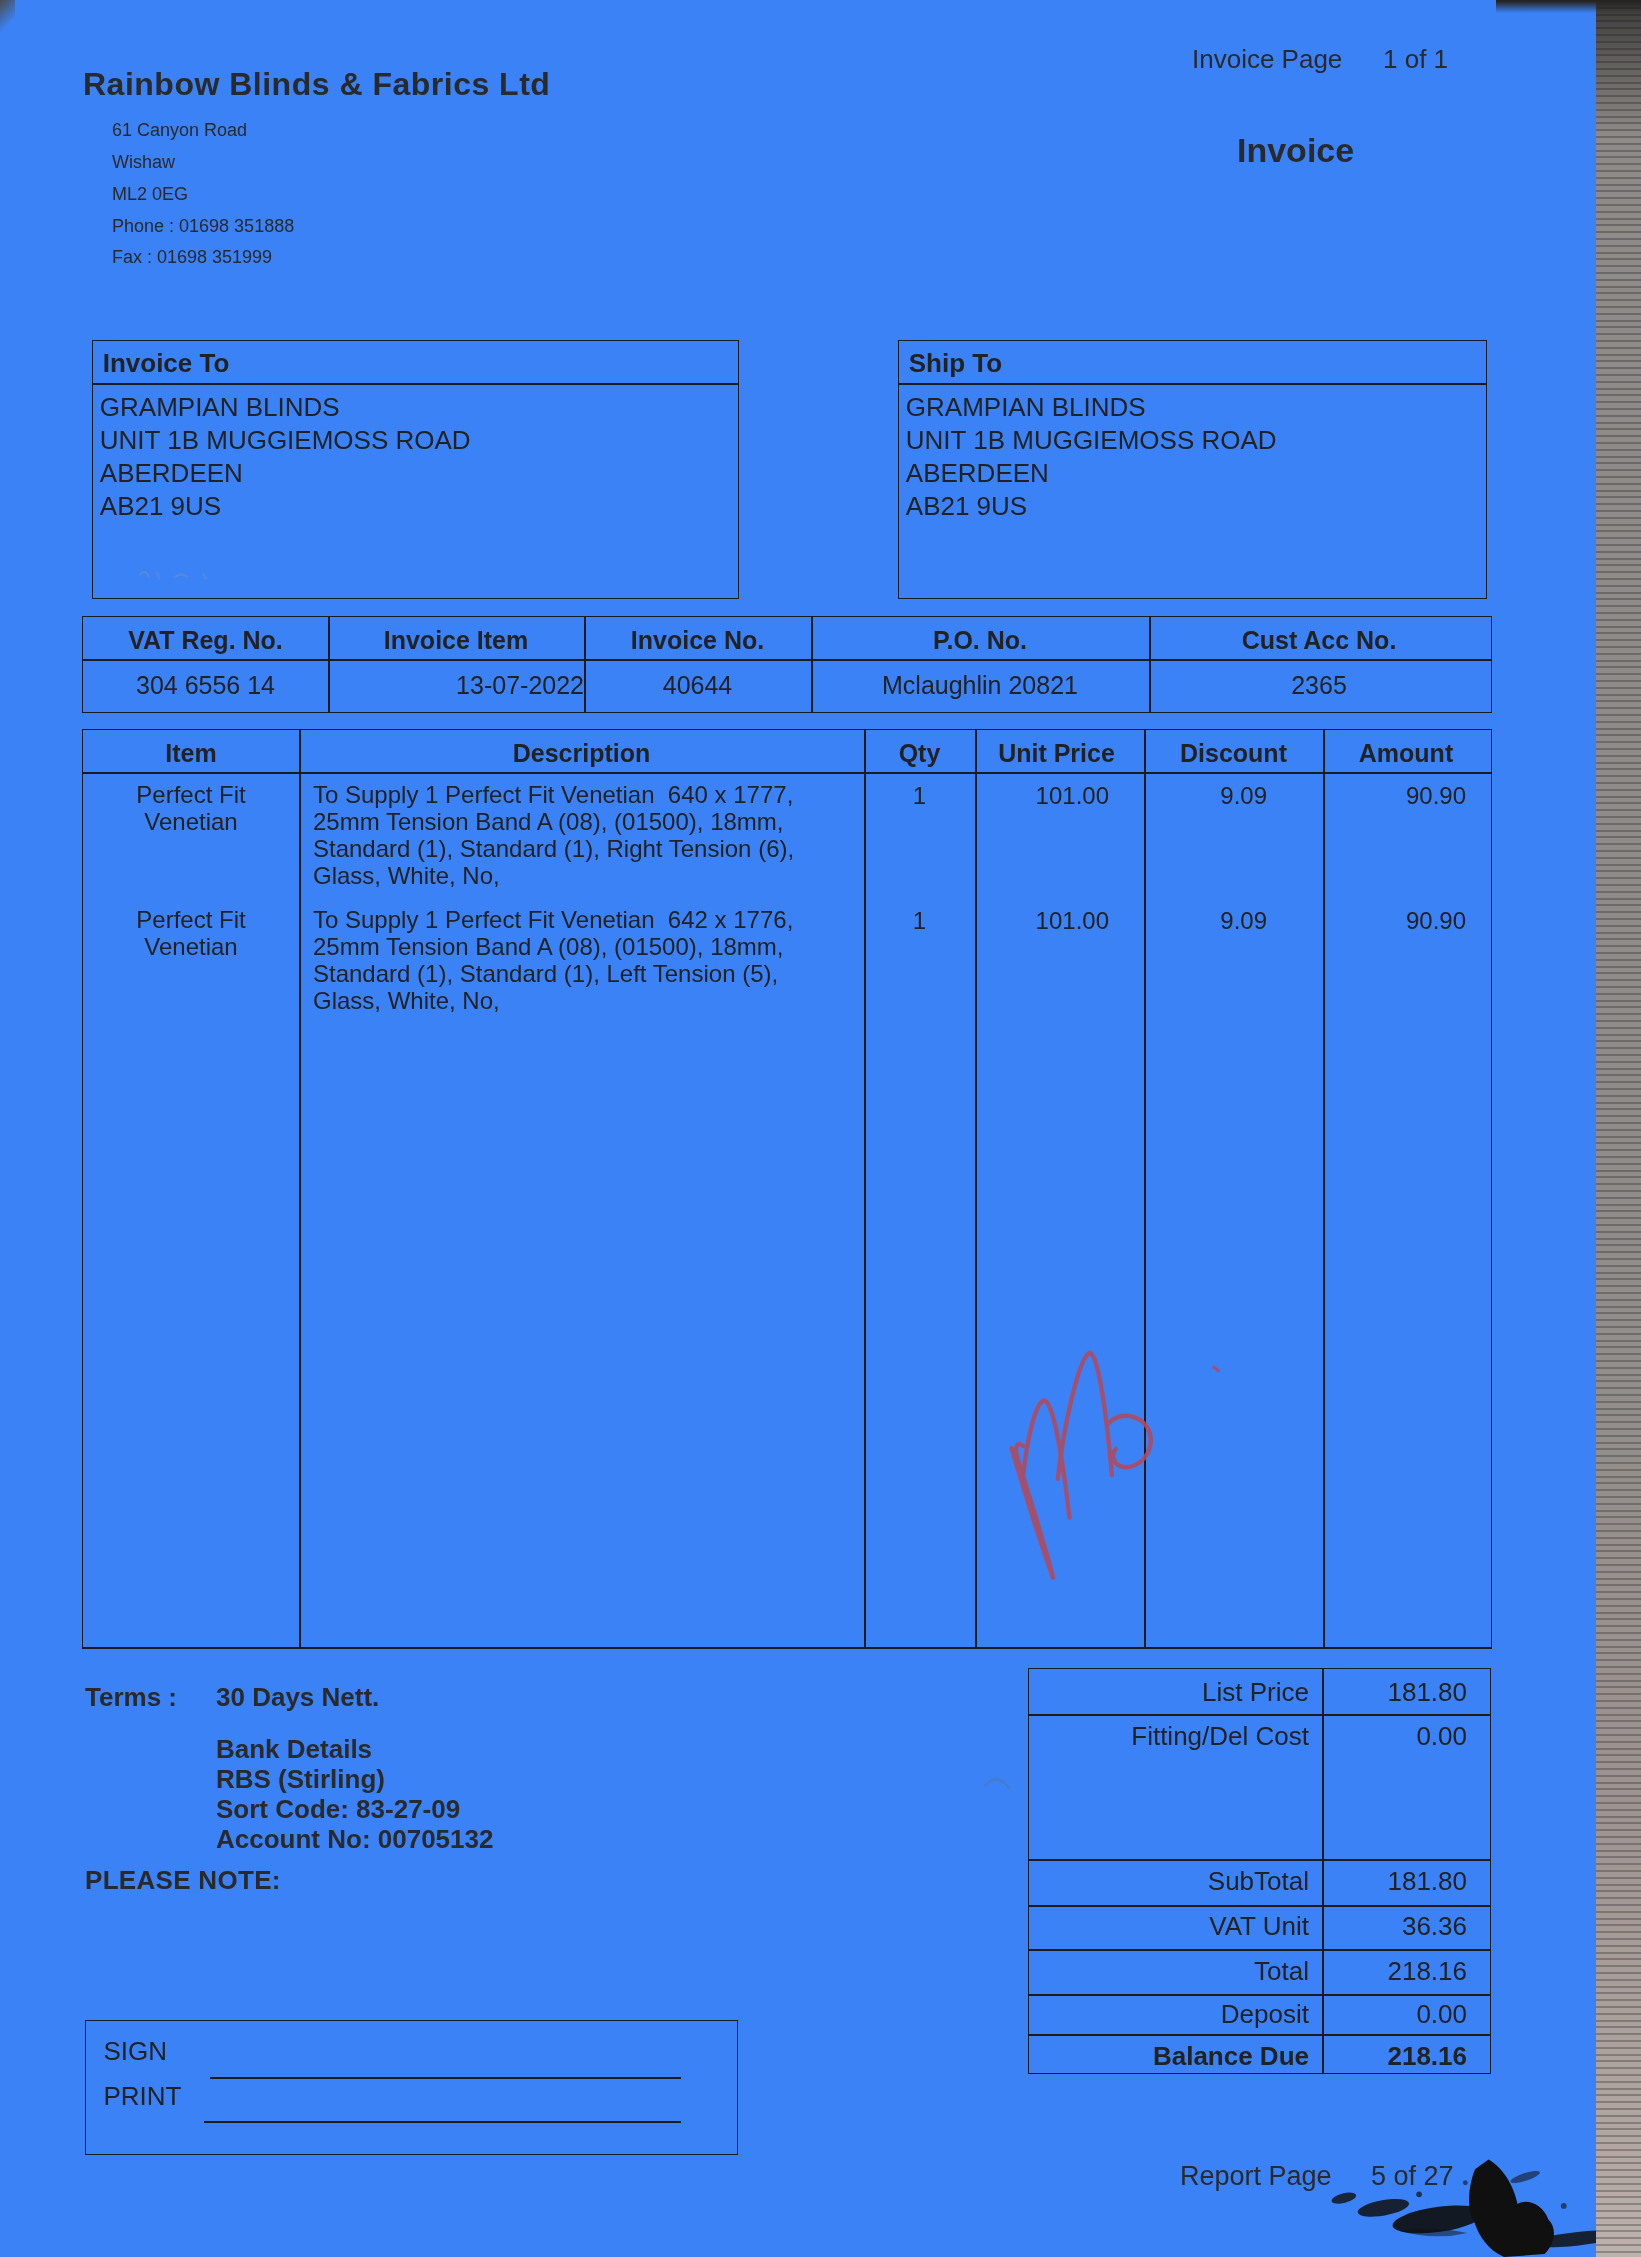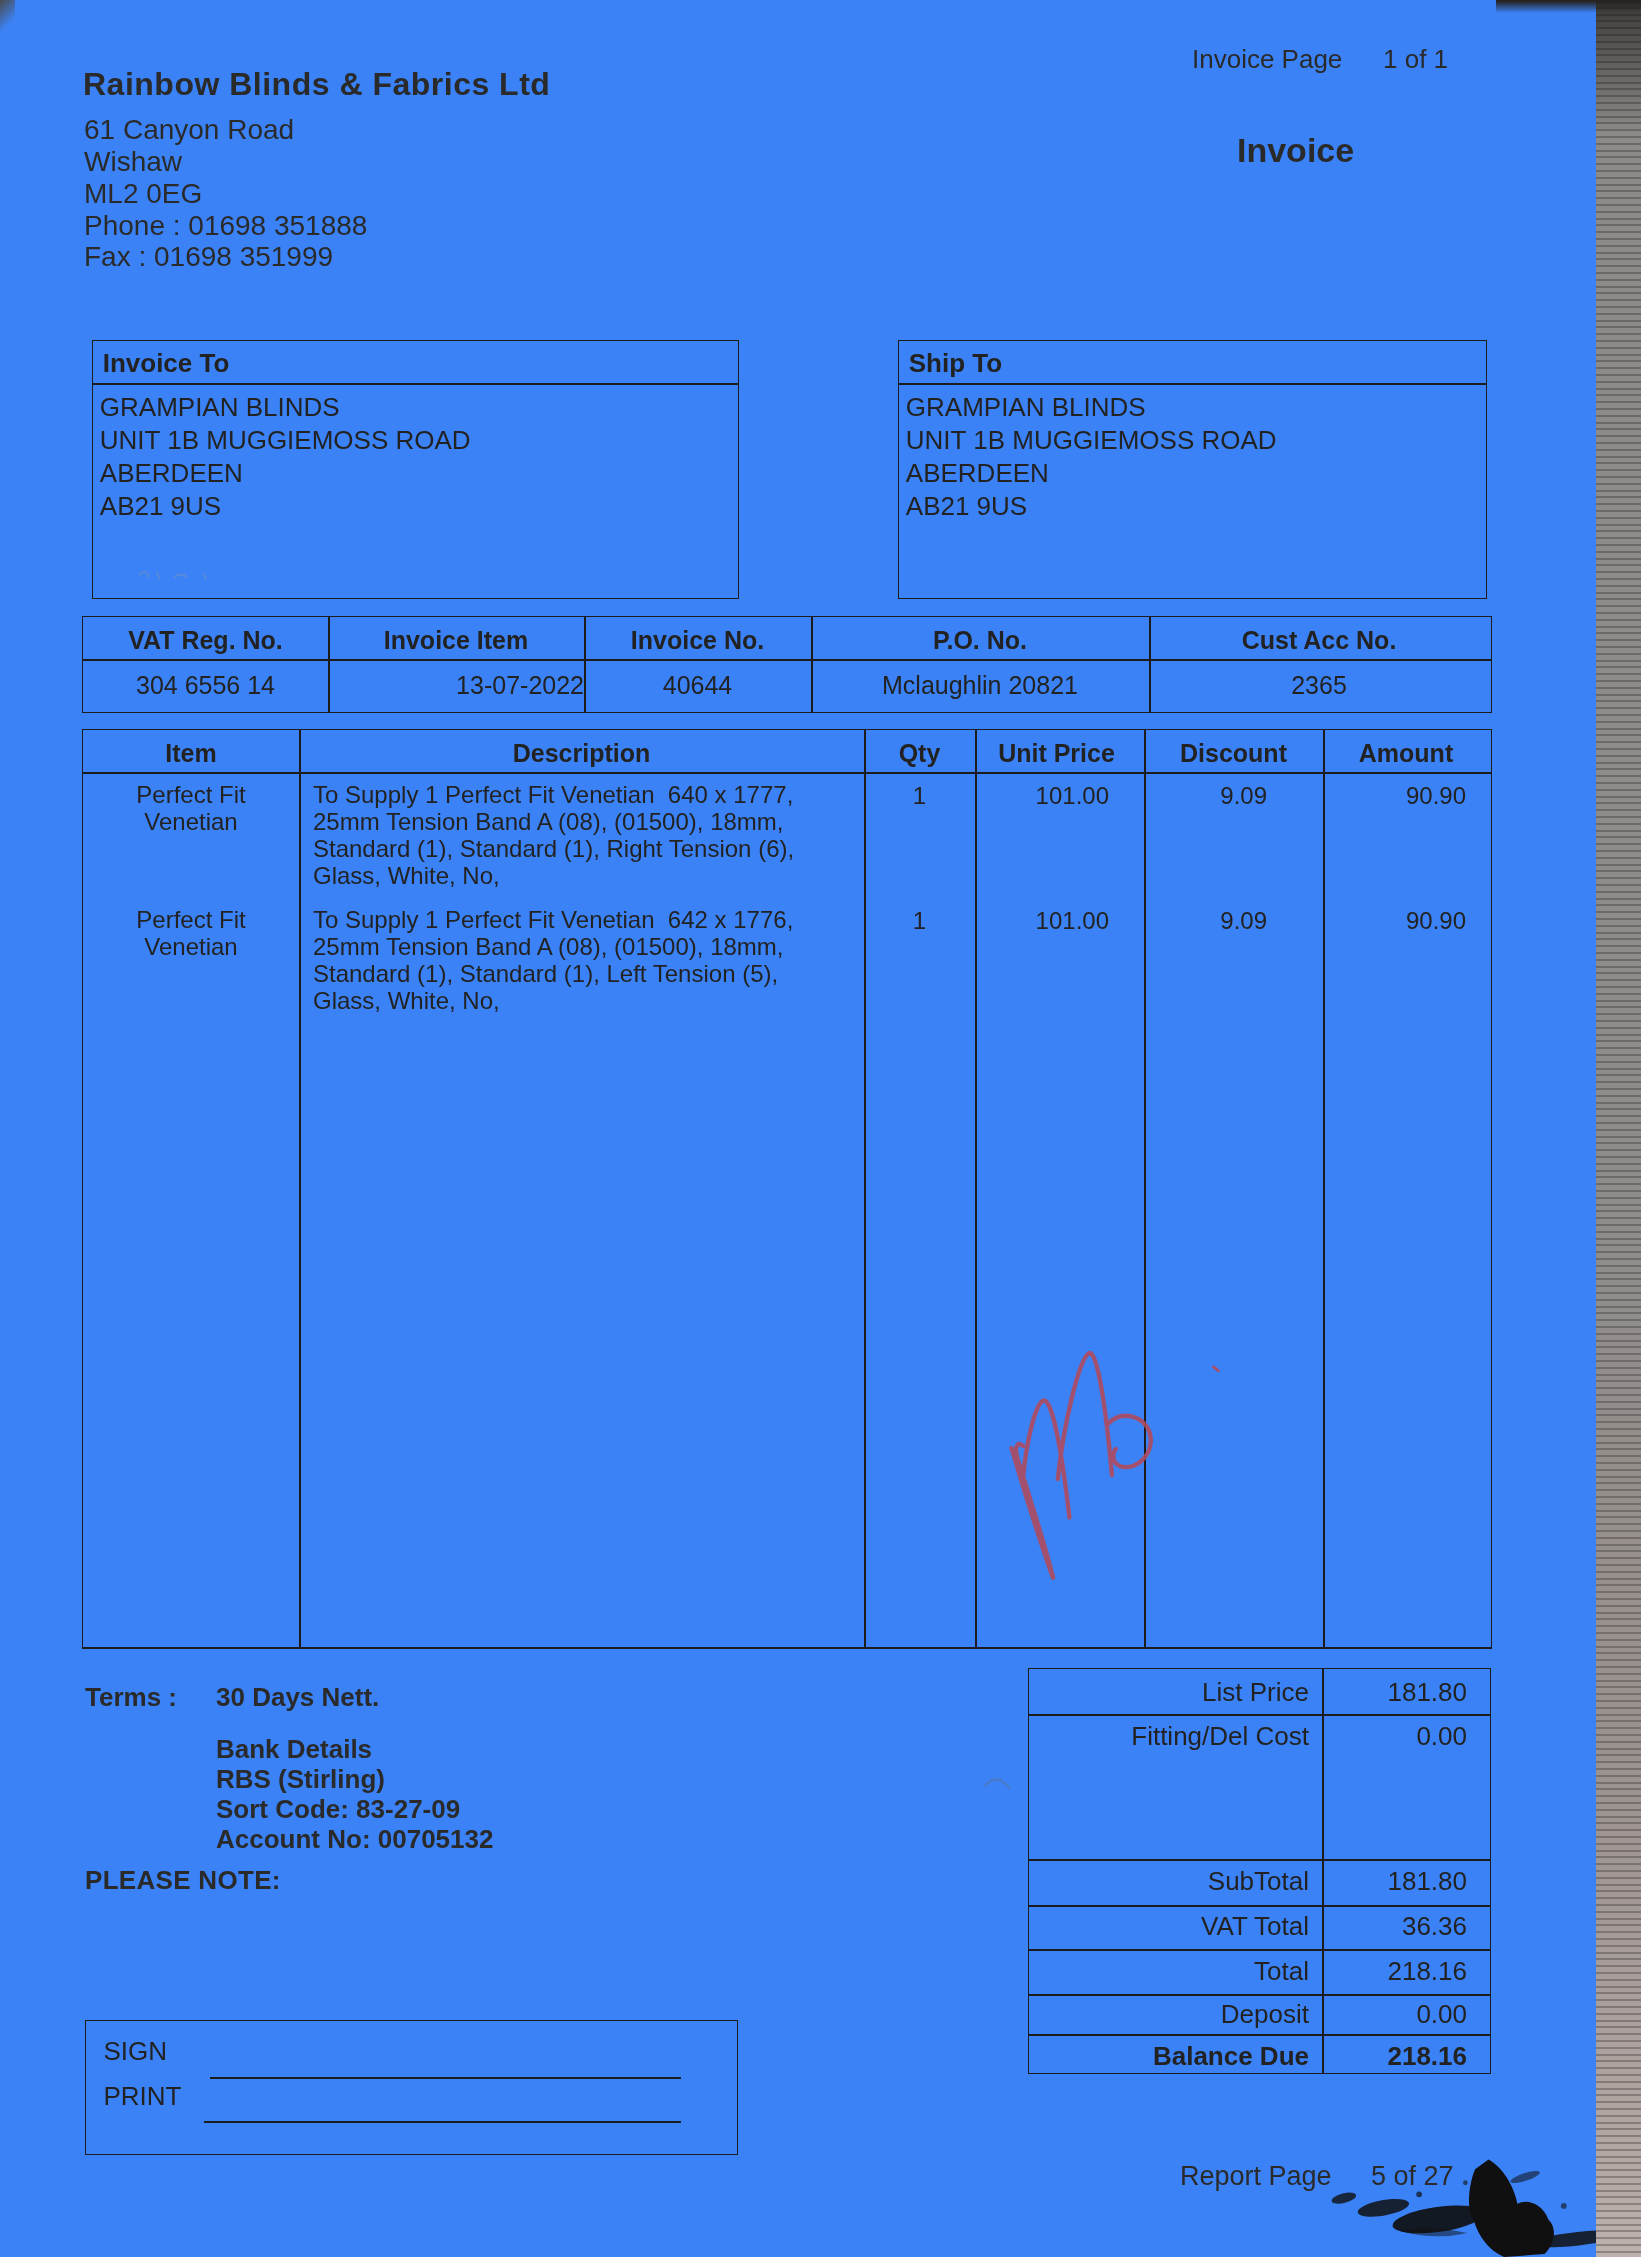--- a/index.html
+++ b/index.html
@@ -16,21 +16,21 @@
       repeating-linear-gradient(180deg, rgba(20,20,20,.28) 0 1.9px, rgba(255,255,255,0) 1.9px 6.8px),
       linear-gradient(180deg,#3c3a38 0%, #8d8a87 6%, #8f8c89 55%, #9d9390 80%, #b3a8a4 96%, #bdb2ae 100%);
   }
   .scan-top-right{position:absolute;top:0;right:0;width:145px;height:12.6px;
     background:linear-gradient(180deg,#262422 10%, rgba(38,36,34,0) 100%);}
   .scan-top-left{position:absolute;top:0;left:0;width:15.4px;height:33px;
     background:linear-gradient(135deg,#4a4a48 0%, rgba(74,74,72,0) 70%);}
 
   
   .company-name{font-size:32px;letter-spacing:0.5px;}
-  .addr-line{font-size:28px;line-height:32px;}
+  .addr-line{font-size:18px;line-height:32px;margin-left:28px;}
   .inv-page-label,.inv-page-value{font-size:26px;}
   .invoice-title{font-size:34px;}
 
   
   .addr-box{position:absolute;border:1.9px solid #1c1c1c;background:transparent;box-sizing:border-box;}
   .addr-box .box-title{position:absolute;left:9.7px;top:6.8px;font-size:26px;}
   .addr-box .box-rule{position:absolute;left:0;top:42px;width:100%;height:1.9px;background:#1c1c1c;}
   .addr-box .box-body{position:absolute;left:6.8px;top:50px;font-size:26px;line-height:33px;}
 
   
@@ -178,21 +178,21 @@
     <div class="hline" style="top:280px;"></div>
     <div class="hline" style="top:325px;"></div>
     <div class="hline" style="top:365px;"></div>
 
     <div class="totals-label" style="top:7.7px;">List Price</div>
     <div class="totals-value" style="top:7.7px;">181.80</div>
     <div class="totals-label" style="top:52px;">Fitting/Del Cost</div>
     <div class="totals-value" style="top:52px;">0.00</div>
     <div class="totals-label" style="top:197px;">SubTotal</div>
     <div class="totals-value" style="top:197px;">181.80</div>
-    <div class="totals-label" style="top:242px;">VAT Total</div>
+    <div class="totals-label" style="top:242px;">VAT Unit</div>
     <div class="totals-value" style="top:242px;">36.36</div>
     <div class="totals-label" style="top:287px;">Total</div>
     <div class="totals-value" style="top:287px;">218.16</div>
     <div class="totals-label" style="top:330px;">Deposit</div>
     <div class="totals-value" style="top:330px;">0.00</div>
     <div class="totals-label b" style="top:372px;">Balance Due</div>
     <div class="totals-value b" style="top:372px;">218.16</div>
   </div>
 
   <div class="sign-box">

